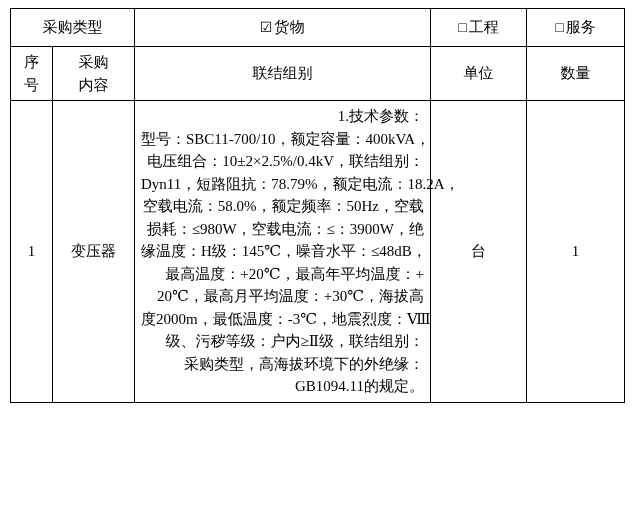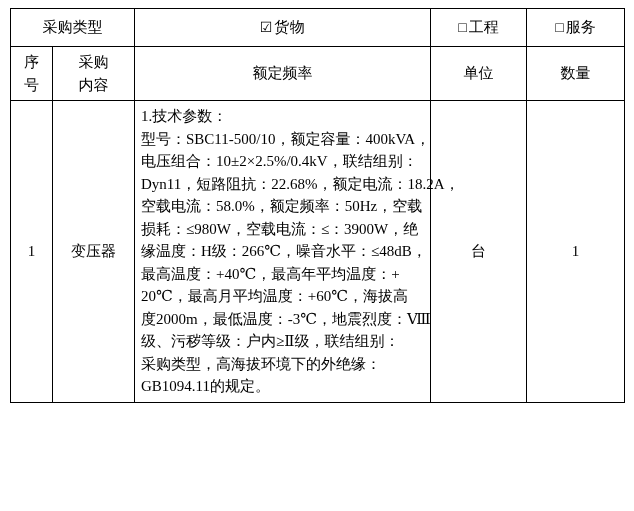--- a/index.html
+++ b/index.html
@@ -58,21 +58,21 @@
   }
   .spec-cell {
     text-align: left;
     vertical-align: top;
     padding: 10px 10px 12px 10px;
     font-size: 14.3px;
     line-height: 1.86;
   }
   .spec-cell p {
     margin: 0;
-    text-align: left;
+    text-align: right;
     white-space: nowrap;
   }
   .two-line {
     line-height: 1.45;
   }
 </style>
 </head>
 <body>
 
 <div class="page">
@@ -99,37 +99,37 @@
       </tr>
       <tr class="row-sub">
         <td class="two-line">
           <div>序</div>
           <div>号</div>
         </td>
         <td class="two-line">
           <div>采购</div>
           <div>内容</div>
         </td>
-        <td>额定频率</td>
+        <td>联结组别</td>
         <td>单位</td>
         <td>数量</td>
       </tr>
       <tr>
         <td>1</td>
         <td>变压器</td>
         <td class="spec-cell">
           <p>1.技术参数：</p>
-          <p>型号：SBC11-500/10，额定容量：400kVA，</p>
+          <p>型号：SBC11-700/10，额定容量：400kVA，</p>
           <p>电压组合：10±2×2.5%/0.4kV，联结组别：</p>
-          <p>Dyn11，短路阻抗：22.68%，额定电流：18.2A，</p>
+          <p>Dyn11，短路阻抗：78.79%，额定电流：18.2A，</p>
           <p>空载电流：58.0%，额定频率：50Hz，空载</p>
           <p>损耗：≤980W，空载电流：≤：3900W，绝</p>
-          <p>缘温度：H级：266℃，噪音水平：≤48dB，</p>
-          <p>最高温度：+40℃，最高年平均温度：+</p>
-          <p>20℃，最高月平均温度：+60℃，海拔高</p>
+          <p>缘温度：H级：145℃，噪音水平：≤48dB，</p>
+          <p>最高温度：+20℃，最高年平均温度：+</p>
+          <p>20℃，最高月平均温度：+30℃，海拔高</p>
           <p>度2000m，最低温度：-3℃，地震烈度：Ⅷ</p>
           <p>级、污秽等级：户内≥Ⅱ级，联结组别：</p>
           <p>采购类型，高海拔环境下的外绝缘：</p>
           <p>GB1094.11的规定。</p>
         </td>
         <td>台</td>
         <td>1</td>
       </tr>
     </tbody>
   </table>

